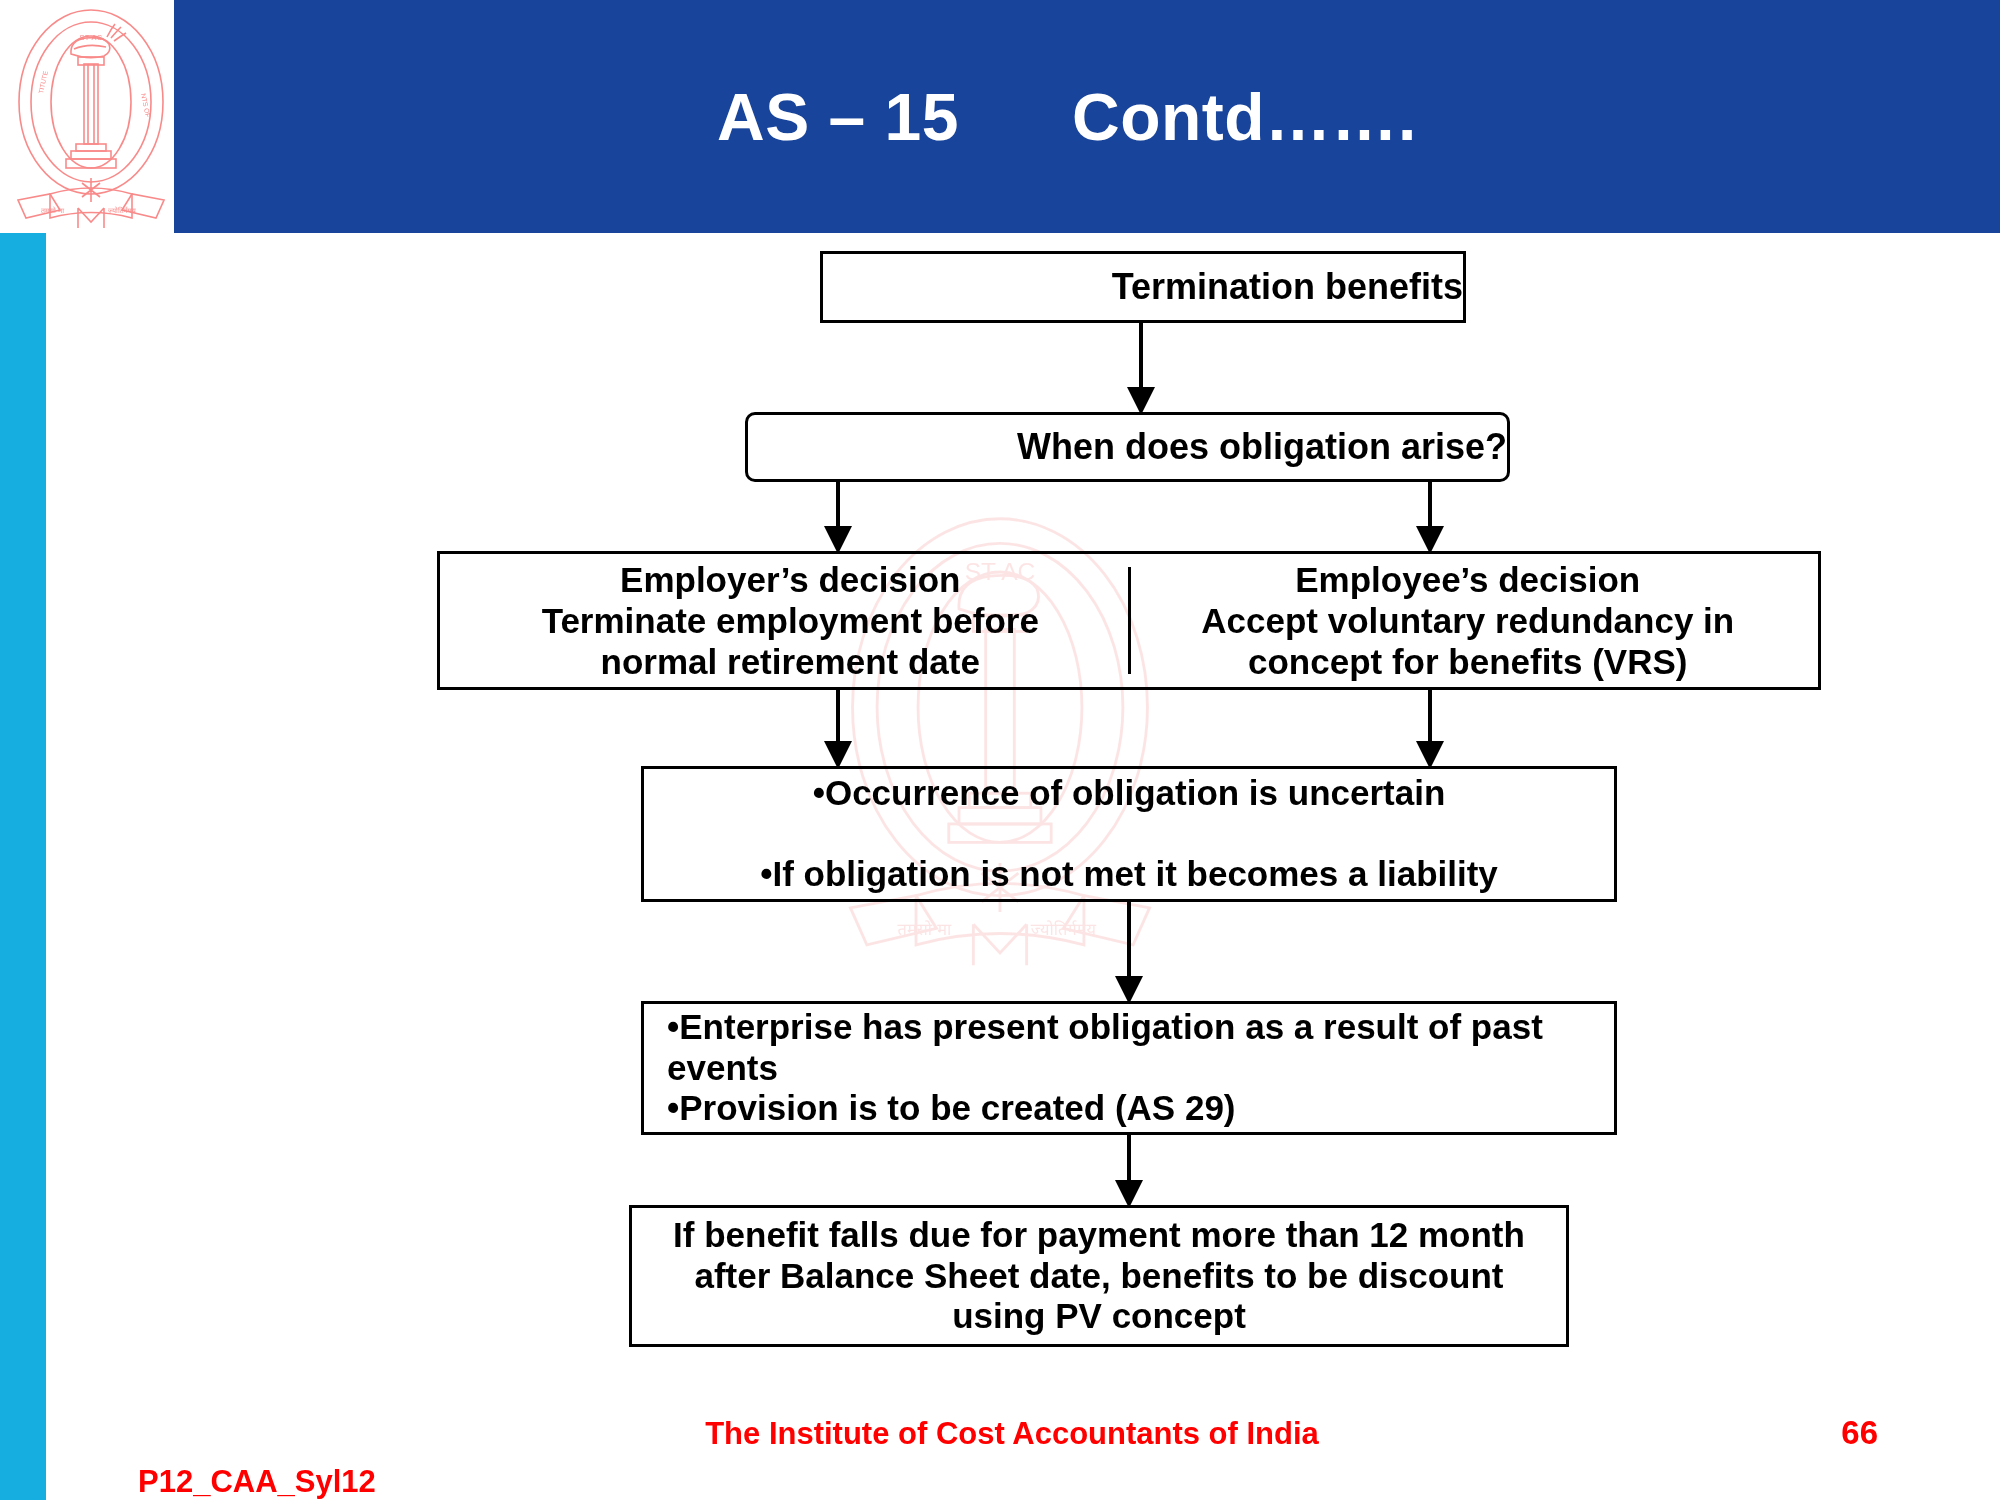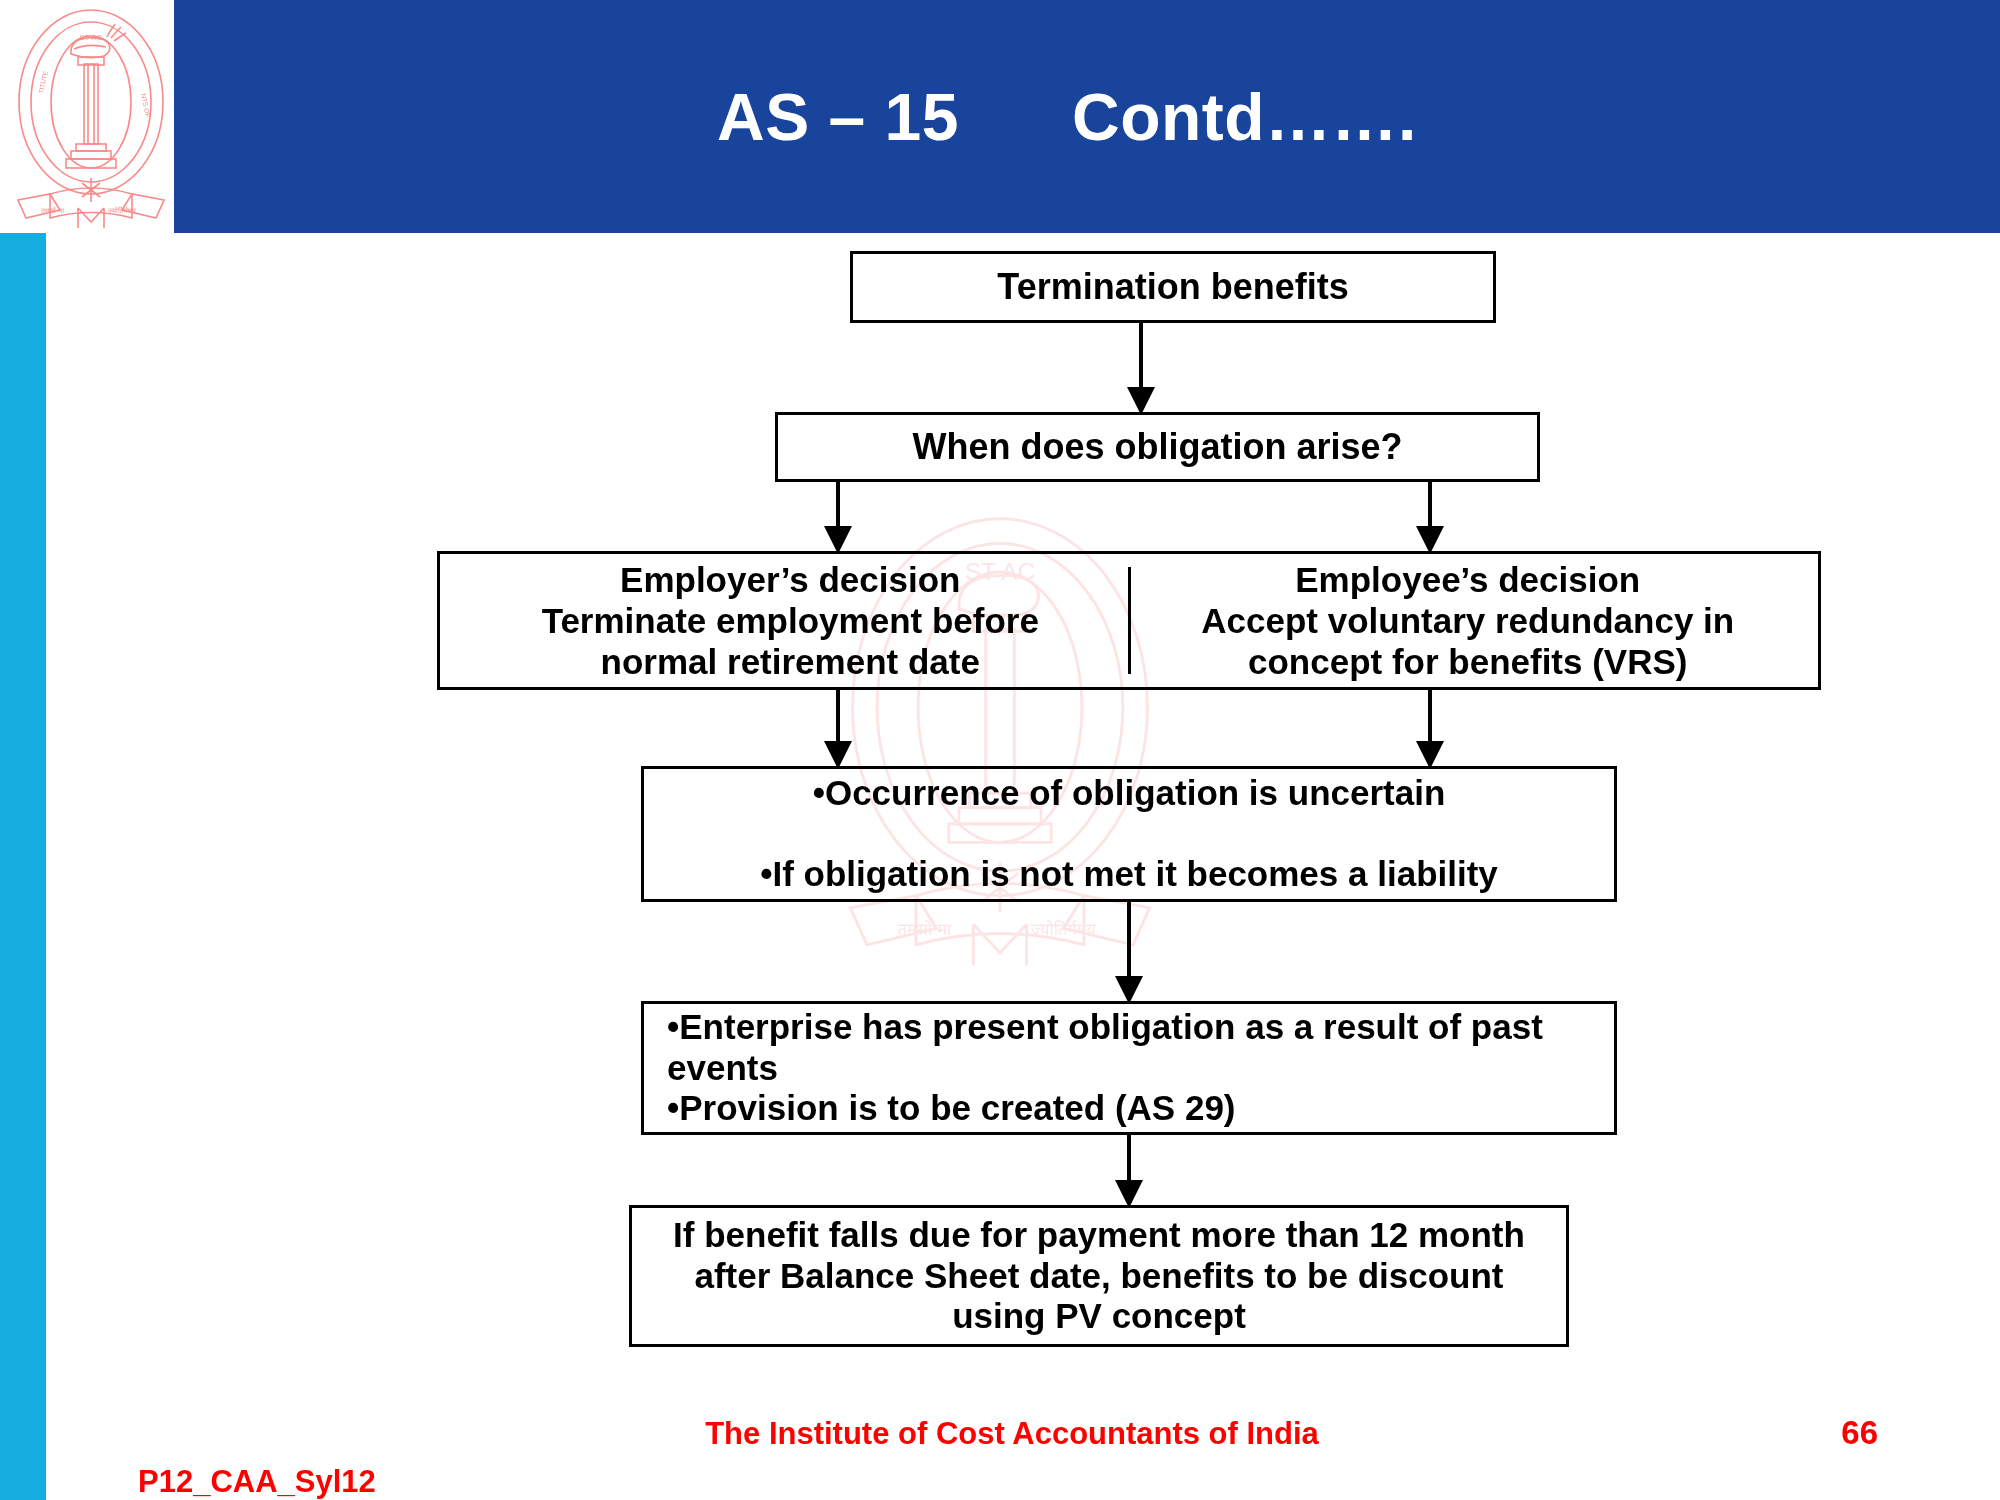--- a/index.html
+++ b/index.html
@@ -88,29 +88,30 @@
     background: transparent;
     box-sizing: border-box;
     display: flex;
     flex-direction: column;
     justify-content: center;
     color: #000000;
     font-weight: bold;
     line-height: 1.16;
   }
   .node .line { display: block; }
-  .center  { text-align: center; margin-left: 30px; }
+  .center  { text-align: right; }
 
   #node-termination {
     left: 820px; top: 251px; width: 646px; height: 72px;
     font-size: 36px;
   }
   #node-obligation-arise {
     left: 745px; top: 412px; width: 765px; height: 70px;
     font-size: 36px;
+    border-radius: 10px;
   }
   #node-decisions {
     left: 437px; top: 551px; width: 1384px; height: 139px;
     border: 3px solid #000000;
     flex-direction: row;
     padding: 13px;
   }
   .decision-cell {
     flex: 1 1 0;
     display: flex;

